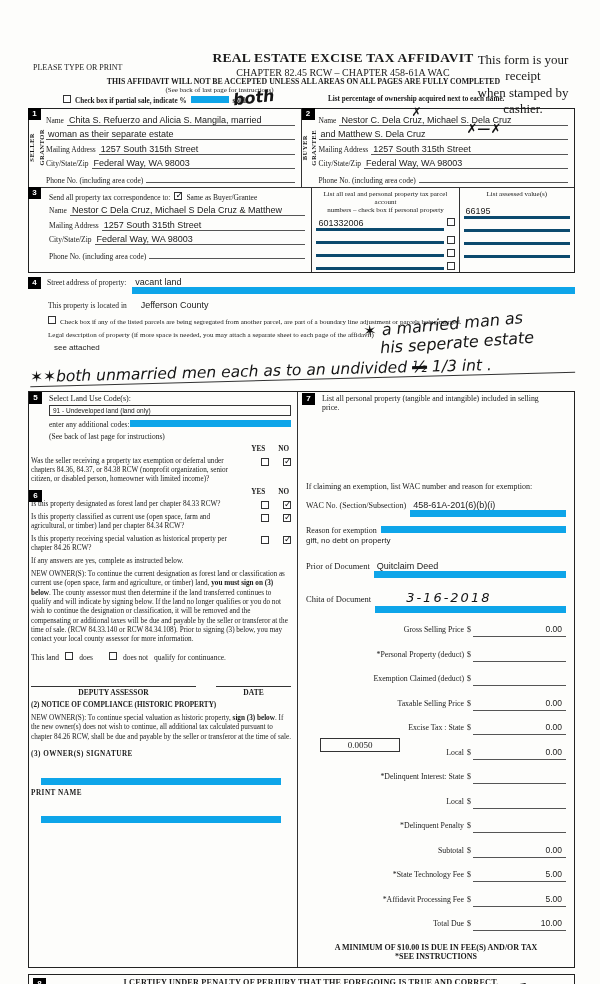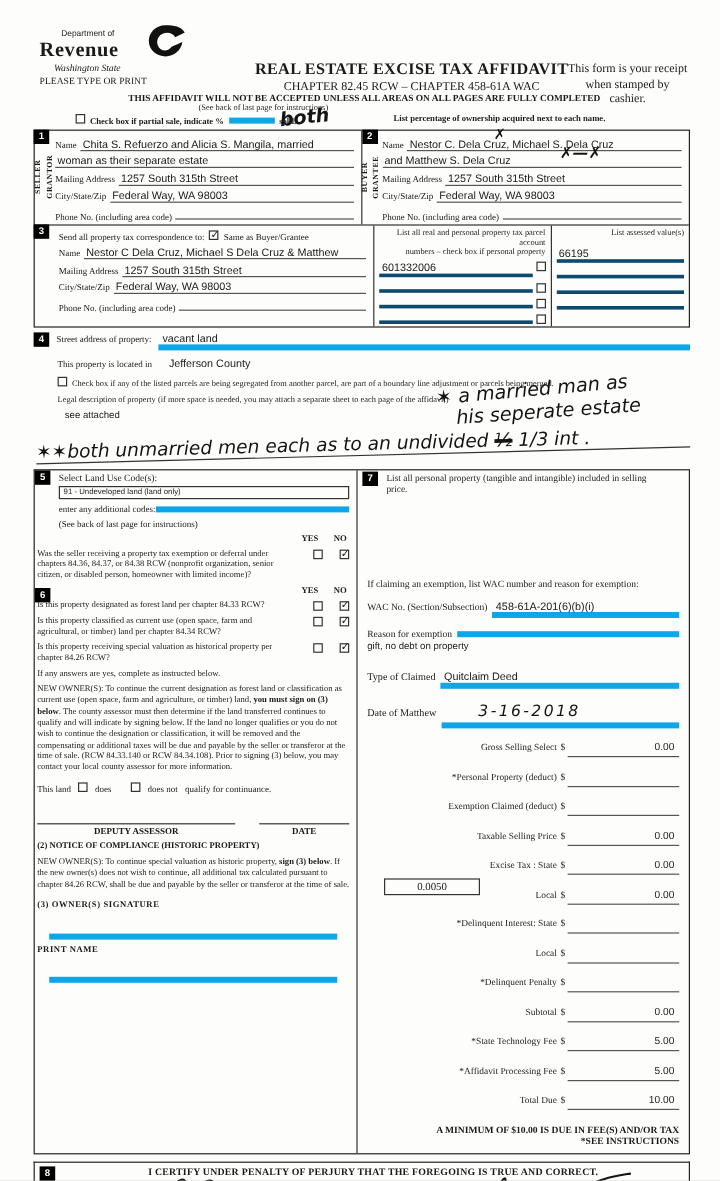--- a/index.html
+++ b/index.html
@@ -5,50 +5,50 @@
   * { margin:0; padding:0; box-sizing:border-box; }
   body { background:#888; font-family:"Liberation Serif", serif; }
   .page {
     position:relative; width:600px; height:984px; margin:0 auto;
     background:#fdfdfb; color:#1a1a1a; overflow:hidden;
     padding:30px 25px 0 28px;
   }
   .typed { font-family:"Liberation Sans", sans-serif; font-size:9px; white-space:nowrap; }
   .hw { font-family:"DejaVu Sans", sans-serif; font-style:italic; color:#141414; white-space:nowrap; }
   .b { font-weight:bold; }
-  .ctr { text-align:right; }
+  .ctr { text-align:center; }
   .small { font-size:7.5px; }
   .tiny { font-size:7px; }
   .numbox {
     display:inline-block; background:#000; color:#fff; width:13px; height:12px;
     line-height:12px; text-align:center; font-size:8px; font-weight:bold;
     font-family:"Liberation Sans", sans-serif; flex:none;
   }
   .cb {
     display:inline-block; width:8px; height:8px; border:1px solid #333;
     background:#fff; position:relative; vertical-align:-1px; flex:none;
   }
   .cb.checked::after {
     content:"\2713"; position:absolute; top:-3px; left:0px;
     font-size:9px; font-style:normal; color:#111;
   }
-  .fillline { border-bottom:5px solid #0ea5e9; }
+  .fillline { border-bottom:7px solid #0ea5e9; }
   .frow { display:flex; align-items:baseline; }
   .lbl { font-size:7.5px; white-space:nowrap; }
   
   .hdr { position:relative; height:78px; }
   .logo { position:absolute; left:5px; top:-5px; width:170px; }
   .logo .l1 { font-size:7px; font-family:"Liberation Sans",sans-serif; margin-left:18px; }
   .logo .l2 { font-size:17px; font-weight:bold; font-family:"Liberation Serif",serif; letter-spacing:0.5px; }
   .logo .l3 { font-size:8px; font-style:italic; margin-left:12px; }
   .swoosh { position:absolute; left:88px; top:-6px; }
   .hdr-title { position:absolute; left:150px; top:20px; width:330px; text-align:center; }
   .hdr-title .t1 { font-size:13.5px; font-weight:bold; letter-spacing:0.3px; }
   .hdr-title .t2 { font-size:10px; margin-top:1px; }
-  .receipt { position:absolute; right:2px; top:22px; width:100px; font-size:10px; text-align:center; line-height:1.25; }
+  .receipt { position:absolute; right:2px; top:22px; width:100px; font-size:13px; text-align:center; line-height:1.25; }
   .typeprint { position:absolute; left:5px; top:33px; font-size:8px; }
   .warn { position:absolute; left:2px; top:47px; width:100%; text-align:center; font-size:7.8px; font-weight:bold; }
   .seeback { position:absolute; left:0; top:56px; width:70%; text-align:center; font-size:7px; }
   .partline { position:absolute; left:35px; top:65px; width:100%; font-size:7.2px; display:flex; gap:4px; align-items:baseline; }
   .ownnote { position:absolute; left:300px; top:65px; font-size:7.2px; font-weight:bold; }
   
   .boxA { border:1.5px solid #222; }
   .rowParties { display:flex; border-bottom:1px solid #333; }
   .party { width:50%; display:flex; position:relative; padding:2px 6px 2px 0; }
   .party.left { border-right:1px solid #333; }
@@ -101,28 +101,20 @@
   .hw-abs { position:absolute; }
   .scribble { text-decoration:line-through; text-decoration-thickness:3px; }
   svg.sig { position:absolute; pointer-events:none; }
 </style>
 </head>
 <body>
 
 <div class="page">
 
   <div class="hdr">
-    <div class="logo">
-      <div class="l1">Department of</div>
-      <div class="l2">Revenue</div>
-      <div class="l3">Washington State</div>
-      <svg class="swoosh" width="34" height="30" viewBox="0 0 34 30">
-        <path d="M17 2 C8 2 3 9 3 15 C3 23 10 28 17 28 C24 28 30 23 31 16 L22 20 C20 23 16 24 13 22 C9 19 9 13 13 10 C17 7 23 8 25 12 L33 8 C30 3 24 2 17 2 Z" fill="#111"></path>
-      </svg>
-    </div>
     <div class="hdr-title">
       <div class="t1">REAL ESTATE EXCISE TAX AFFIDAVIT</div>
       <div class="t2">CHAPTER 82.45 RCW – CHAPTER 458-61A WAC</div>
     </div>
     <div class="receipt">
       <div>This form is your receipt</div>
       <div>when stamped by cashier.</div>
     </div>
     <div class="typeprint">PLEASE TYPE OR PRINT</div>
     <div class="warn">THIS AFFIDAVIT WILL NOT BE ACCEPTED UNLESS ALL AREAS ON ALL PAGES ARE FULLY COMPLETED</div>
@@ -364,30 +356,30 @@
       <div class="frow" style="margin-top:9px; gap:4px;">
         <span class="lbl" style="font-size:8px;">WAC No. (Section/Subsection)</span>
         <span class="fillline typed" style="flex:1; padding:0 3px;">458-61A-201(6)(b)(i)</span>
       </div>
       <div class="frow" style="margin-top:9px; gap:4px;">
         <span class="lbl" style="font-size:8px;">Reason for exemption</span>
         <span class="fillline" style="flex:1;"></span>
       </div>
       <div class="typed" style="font-size:8px; margin-top:1px;">gift, no debt on property</div>
       <div class="frow" style="margin-top:16px; gap:4px;">
-        <span class="lbl" style="font-size:8.5px;">Type of Claimed</span>
+        <span class="lbl" style="font-size:8.5px;">Prior of Document</span>
         <span class="fillline typed" style="flex:1; padding:0 3px;">Quitclaim Deed</span>
       </div>
       <div class="frow" style="margin-top:10px; gap:4px;">
-        <span class="lbl" style="font-size:8.5px;">Date of Matthew</span>
+        <span class="lbl" style="font-size:8.5px;">Chita of Document</span>
         <span class="fillline" style="flex:1; padding:0 3px;"><span class="hw" style="font-size:13px; margin-left:28px; letter-spacing:2px;">3-16-2018</span></span>
       </div>
       <div>
         <div class="feerow">
-          <span class="feelabel">Gross Selling Select</span>
+          <span class="feelabel">Gross Selling Price</span>
             <span class="dollar">$</span>
           <span class="feeline"><span class="feeval typed">0.00</span></span>
         </div>
         <div class="feerow">
           <span class="feelabel">*Personal Property (deduct)</span>
             <span class="dollar">$</span>
           <span class="feeline"><span class="feeval typed"></span></span>
         </div>
         <div class="feerow">
           <span class="feelabel">Exemption Claimed (deduct)</span>

